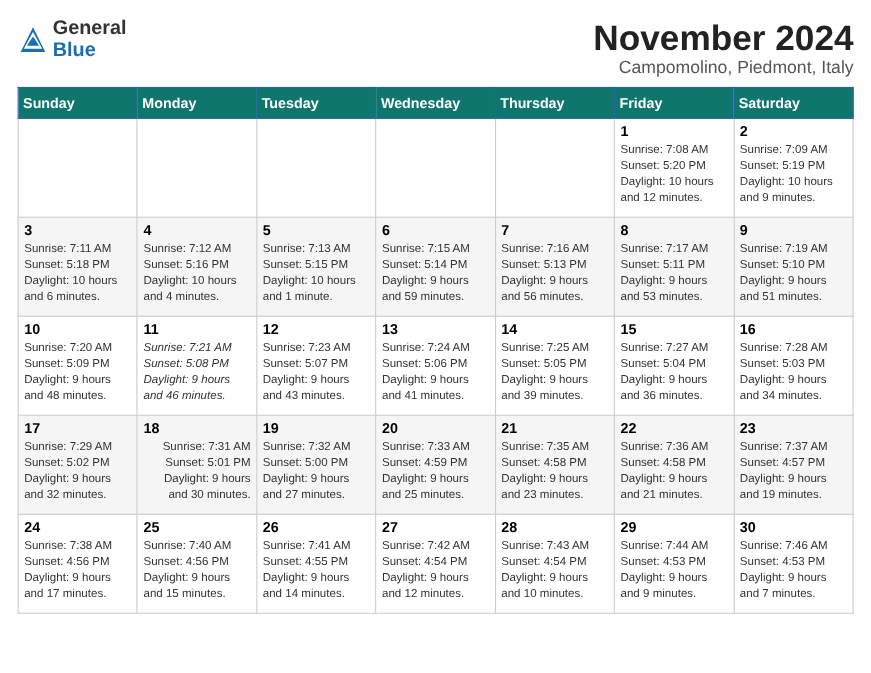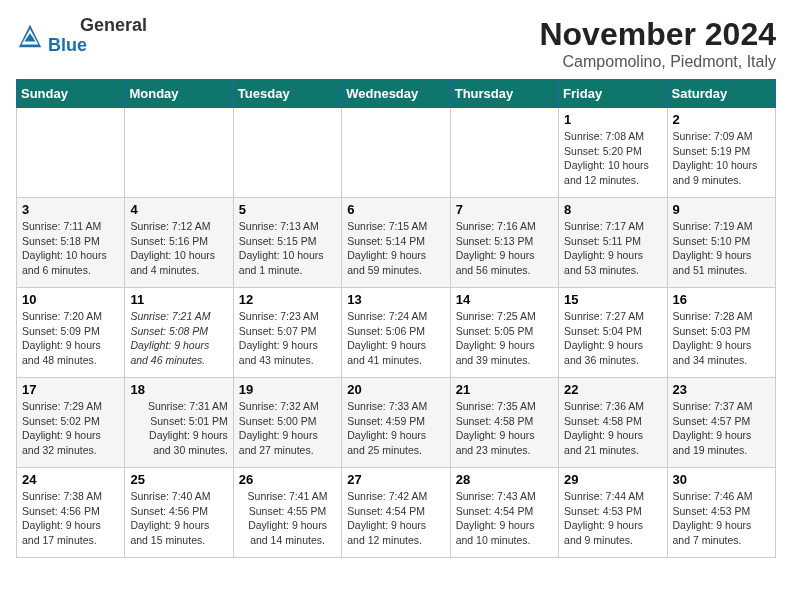--- a/index.html
+++ b/index.html
@@ -19,21 +19,21 @@
     .logo {
       display: flex;
       align-items: center;
       gap: 4px;
     }
     .logo-text {
       font-size: 18px;
       font-weight: bold;
       line-height: 1.1;
     }
-    .logo-general { color: #333; margin-left: 32px; }
+    .logo-general { color: #333; }
     .logo-blue { color: #1a6faf; }
     .logo-icon {
       width: 28px;
       height: 28px;
     }
     .title-area {
       text-align: right;
       margin-left: 27px;
     }
     .month-title {
@@ -303,21 +303,21 @@
         </td>
         <td>
           <div class="day-number">25</div>
           <div class="day-info" style="white-space: pre-line;">Sunrise: 7:40 AM
 Sunset: 4:56 PM
 Daylight: 9 hours
 and 15 minutes.</div>
         </td>
         <td>
           <div class="day-number">26</div>
-          <div class="day-info" style="white-space: pre-line; text-align: center;">Sunrise: 7:41 AM
+          <div class="day-info" style="white-space: pre-line;">Sunrise: 7:41 AM
 Sunset: 4:55 PM
 Daylight: 9 hours
 and 14 minutes.</div>
         </td>
         <td>
           <div class="day-number">27</div>
           <div class="day-info" style="white-space: pre-line;">Sunrise: 7:42 AM
 Sunset: 4:54 PM
 Daylight: 9 hours
 and 12 minutes.</div>

